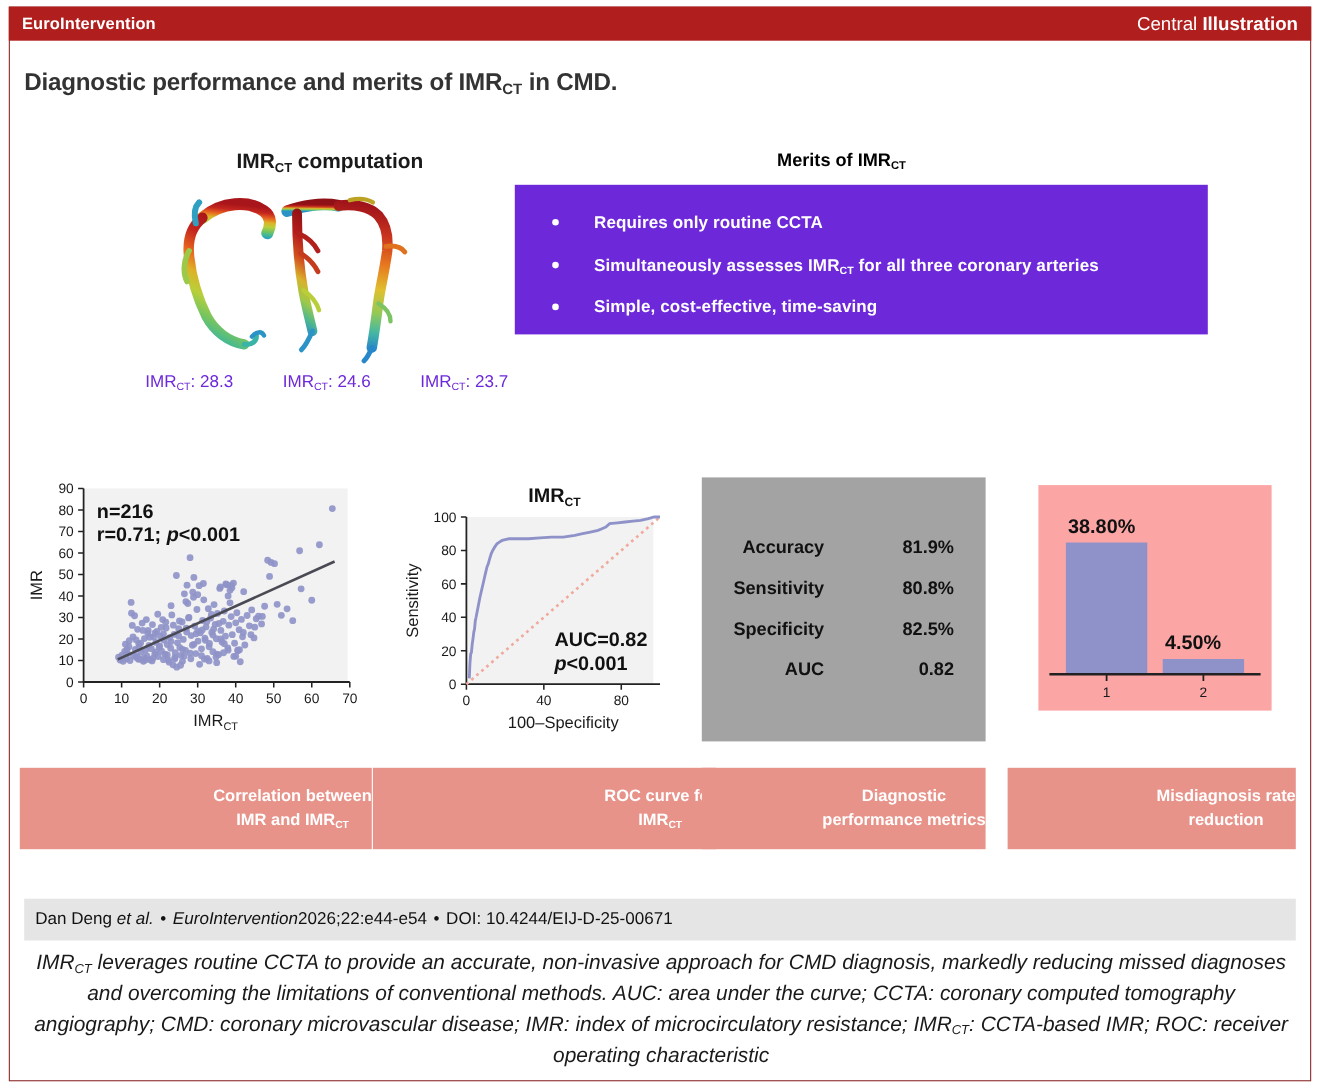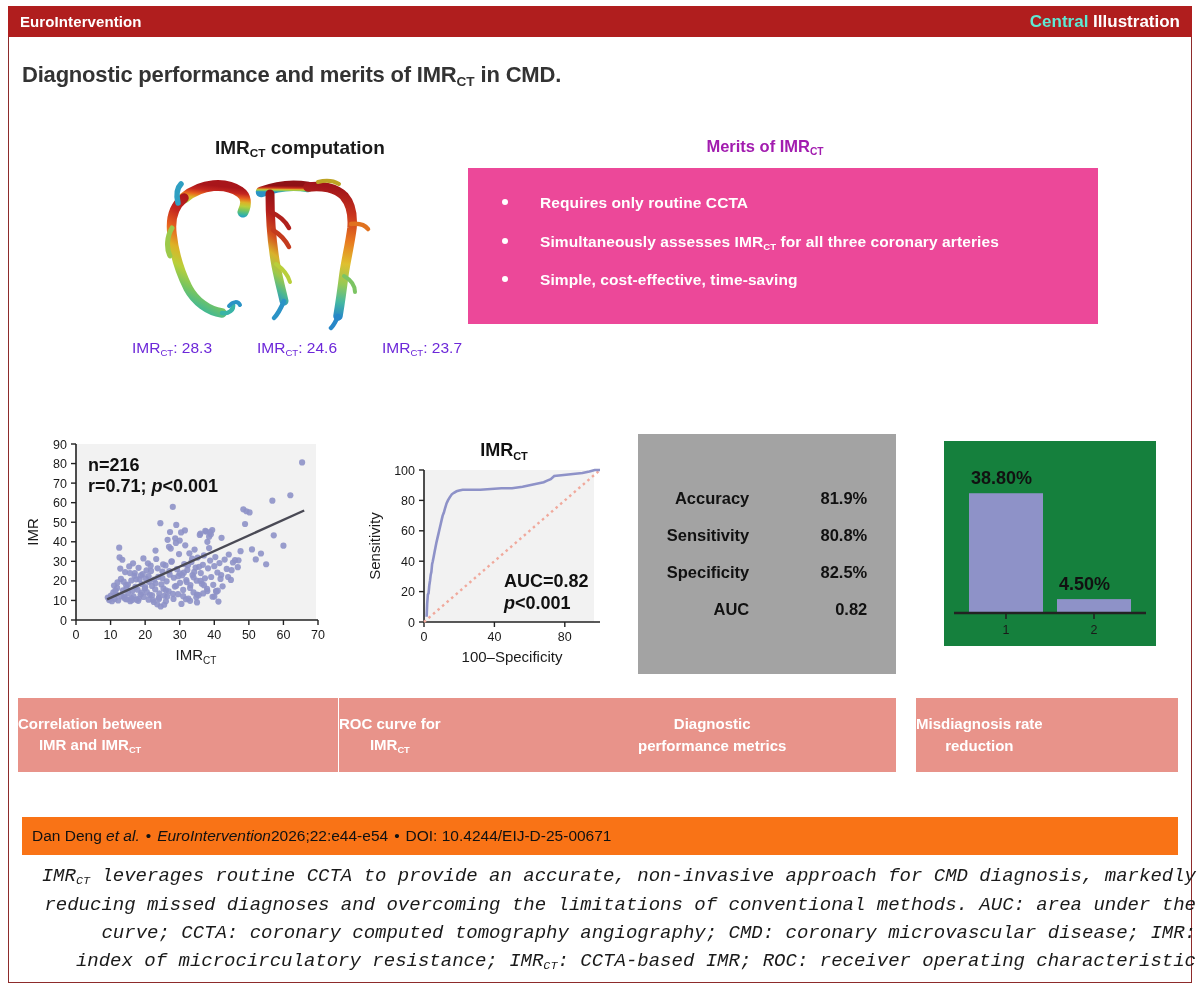--- a/index.html
+++ b/index.html
@@ -35,21 +35,21 @@
     justify-content: space-between;
     padding: 0 12px;
   }
   #header .brand {
     font-size: 15px;
     font-weight: bold;
     letter-spacing: .1px;
     font-family: "Liberation Sans", sans-serif;
   }
   #header .ci { font-size: 17px; white-space: nowrap; }
-  #header .ci .light { font-weight: bold; color: #5eead4; }
+  #header .ci .light { font-weight: normal; color: #ffffff; }
   #header .ci .bold { font-weight: bold; color: #ffffff; }
 
   
   #main-title {
     position: absolute;
     left: 22px; top: 62px;
     font-size: 22px;
     font-weight: bold;
     color: #333333;
     letter-spacing: -0.2px;
@@ -74,28 +74,28 @@
     display: flex; justify-content: space-between;
     font-size: 15.5px; color: #6d28d9;
   }
   #imr-values span { white-space: nowrap; }
 
   
   #merits-title {
     position: absolute;
     left: 0; top: 137px; width: 1200px;
     text-align: center;
-    font-size: 16.5px; font-weight: bold; color: #a21caf;
+    font-size: 16.5px; font-weight: bold; color: #000000;
     padding-left: 330px;
   }
   #merits-box {
     position: absolute;
     left: 468px; top: 168px;
-    width: 630px; height: 156px;
-    background: #ec4899;
+    width: 630px; height: 136px;
+    background: #6d28d9;
     padding: 26px 0 14px 22px;
   }
   #merits-box ul { list-style: none; margin: 0; padding: 0; }
   #merits-box li {
     position: relative;
     color: #ffffff;
     font-size: 15.5px;
     font-weight: bold;
     margin-bottom: 20px;
     padding-left: 50px;
@@ -112,21 +112,21 @@
 
   
   .ribbon {
     position: absolute;
     top: 698px;
     height: 74px;
     background: #e8938a;
     color: #ffffff;
     display: flex;
     align-items: center;
-    justify-content: flex-start;
+    justify-content: flex-end;
     text-align: center;
     font-size: 15px;
     font-weight: bold;
     line-height: 1.45;
   }
 
   
   .tick { font-size: 12.5px; fill: #1a1a1a; font-family: "Liberation Sans", sans-serif; }
   .axlab { font-size: 15px; fill: #1a1a1a; font-family: "Liberation Sans", sans-serif; }
   .annot { font-size: 18px; font-weight: bold; fill: #111; font-family: "Liberation Sans", sans-serif; }
@@ -145,47 +145,47 @@
     padding: 9px 0;
   }
   #metrics-table td.lab { text-align: right; padding-right: 46px; }
   #metrics-table td.val { text-align: right; min-width: 72px; }
 
   
   #bar-panel {
     position: absolute;
     left: 944px; top: 441px;
     width: 212px; height: 205px;
-    background: #15803d;
+    background: #fca5a5;
   }
 
   
   #citation {
     position: absolute;
     left: 22px; top: 817px;
     width: 1156px; height: 38px;
-    background: #f97316;
+    background: #e5e5e5;
     display: flex; align-items: center;
     padding-left: 10px;
     font-size: 15.5px; color: #111;
   }
   #citation i { font-style: italic; }
   #citation .sep { margin: 0 6px; }
 
   
   #footnote {
     position: absolute;
-    left: 38px; top: 862px;
+    left: 22px; top: 862px;
     width: 1158px;
-    font-family: Liberation Mono, monospace;
+    font-family: Liberation Sans, sans-serif;
     font-style: italic;
     font-size: 19px;
     line-height: 1.48;
     color: #1a1a1a;
-    text-align: right;
+    text-align: center;
   }
 </style>
 </head>
 <body>
 
 <div id="page">
 
   <div id="frame"></div>
 
   <div id="header">

